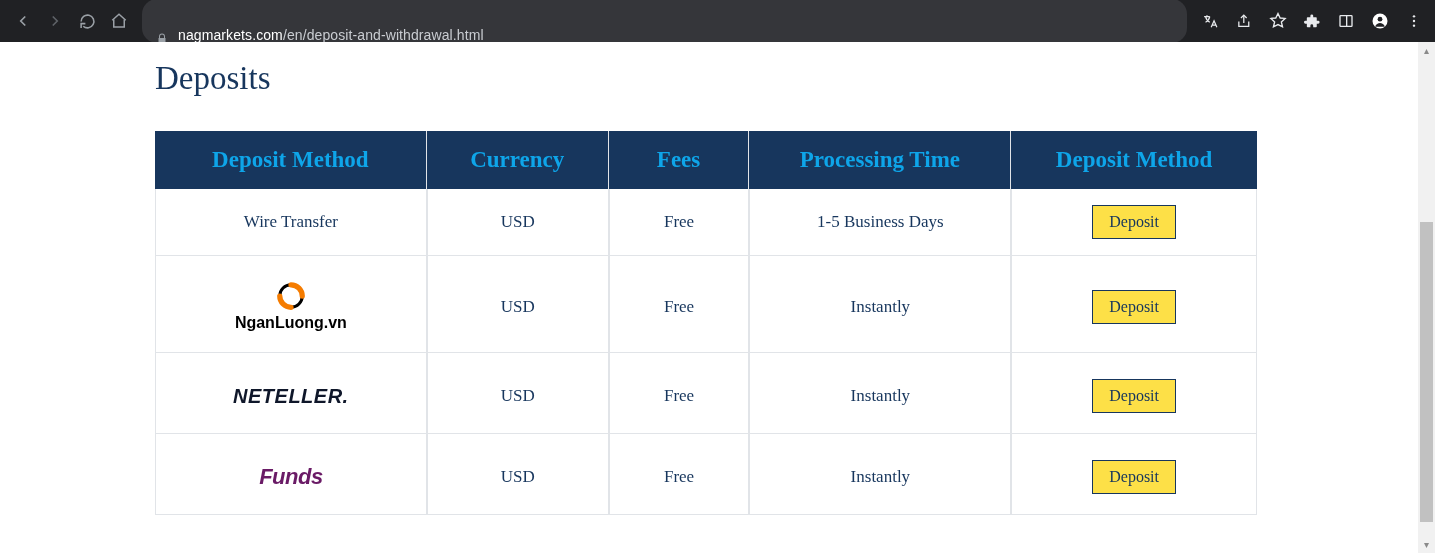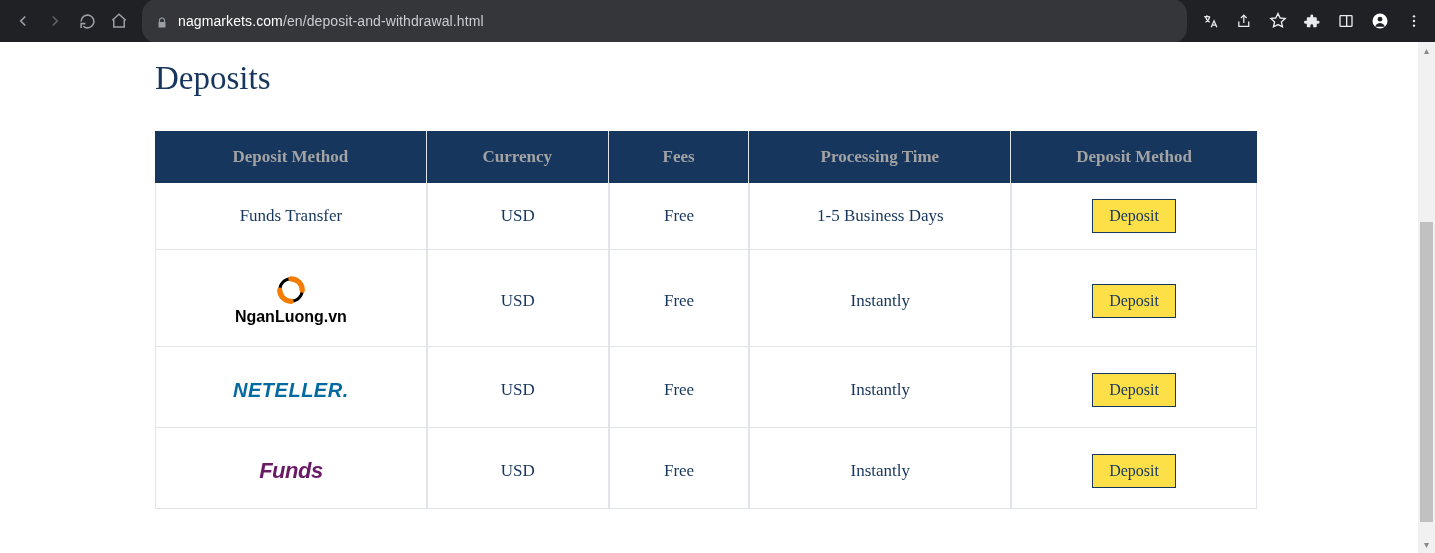--- a/index.html
+++ b/index.html
@@ -3,47 +3,47 @@
 <meta charset="utf-8">
 <style>
 * { margin:0; padding:0; box-sizing:border-box; }
 body { font-family: Georgia, 'Times New Roman', serif; background:#fff; width:1435px; height:553px; overflow:hidden; position:relative; }
 
 
 .chrome { background:#202124; height:42px; display:flex; align-items:center; padding:0 8px; gap:10px; }
 .nav-icons { display:flex; align-items:center; gap:14px; padding-left:6px; }
 .nav-icon { width:18px; height:18px; display:flex; align-items:center; justify-content:center; color:#9aa0a6; cursor:pointer; }
 .nav-icon.disabled { color:#5f6368; }
-.omnibox { flex:1; height:44px; background:#35363a; border-radius:15px; display:flex; align-items:center; padding:0 14px; gap:10px; margin:0 4px; }
+.omnibox { flex:1; height:44px; background:#35363a; border-radius:15px; display:flex; align-items:flex-end; padding:0 14px; gap:10px; margin:0 4px; }
 .lock { width:12px; height:12px; color:#9aa0a6; }
 .url { color:#c9ccd1; font-family: Arial, sans-serif; font-size:14px; letter-spacing:.1px; }
 .url .domain { color:#ffffff; }
 .right-icons { display:flex; align-items:center; gap:16px; padding-right:4px; }
 .right-icons .ri { width:18px; height:18px; display:flex; align-items:center; justify-content:center; color:#e8eaed; cursor:pointer; }
 
 
 .page { position:relative; background:#ffffff; height:511px; }
 .content { position:absolute; left:155px; right:178px; top:18px; }
 .page-title { font-size:33px; color:#17365d; font-family: Georgia, serif; font-weight:500; margin-bottom:34px; }
 
 .table { width:100%; border-collapse:separate; border-spacing:0; }
-.table th { background:#17365d; color:#a3a3a3; font-family: Georgia, serif; font-size:17px; font-weight:bold; padding:16px 10px; border-right:1px solid #e1e4e8; text-align:center; }
+.table th { background:#17365d; color:#0ea5e9; font-family: Georgia, serif; font-size:23px; font-weight:bold; padding:16px 10px; border-right:1px solid #e1e4e8; text-align:center; }
 .table th:last-child { border-right:none; }
 .table td { border:1px solid #e1e4e8; border-top:none; text-align:center; padding:16px 10px; font-size:17px; color:#17365d; font-family: Georgia, serif; }
 .table tbody tr td:first-child { border-left:1px solid #e1e4e8; }
 .col-method { width:272px; }
 .col-currency { width:182px; }
 .col-fees { width:141px; }
 .col-time { width:262px; }
 .col-funds { width:246px; }
 
 .method-cell { display:flex; flex-direction:column; align-items:center; gap:4px; }
 .method-icon { height:28px; display:flex; align-items:center; justify-content:center; }
 .method-label-strong { font-family: Arial, sans-serif; font-weight:bold; font-size:16px; color:#000; }
-.neteller { font-family: Arial Black, Arial, sans-serif; font-weight:900; font-style:italic; font-size:20px; color:#0369a1; letter-spacing:.5px;text-align:center; }
+.neteller { font-family: Arial Black, Arial, sans-serif; font-weight:900; font-style:italic; font-size:20px; color:#0f172a; letter-spacing:.5px;text-align:center; }
 .skrill { font-family: Arial Black, Arial, sans-serif; font-weight:900; font-style:italic; font-size:22px; color:#6a1b66; letter-spacing:-0.5px; }
 
 .deposit-btn { display:inline-block; border:1px solid #17365d; color:#17365d; background:#fde047; font-family: Georgia, serif; font-size:16px; padding:7px 16px; cursor:pointer; }
 
 
 .row-logo td { padding-top:26px; padding-bottom:20px; }
 
 
 .scrollbar-track { position:absolute; right:0; top:42px; bottom:0; width:17px; background:#f1f1f1; }
 .scrollbar-thumb { position:absolute; left:2px; right:2px; top:180px; height:300px; background:#c1c1c1; border-radius:0; }
@@ -149,21 +149,21 @@
           <th class="col-currency">Currency</th>
           <th class="col-fees">Fees</th>
           <th class="col-time">Processing Time</th>
           <th class="col-funds">Deposit Method</th>
         </tr>
       </thead>
       <tbody>
 
         <tr>
           <td>
-            <span>Funds Transfer</span>
+            <span>Wire Transfer</span>
           </td>
           <td>USD</td>
           <td>Free</td>
           <td>1-5 Business Days</td>
           <td>
             <button class="deposit-btn">Deposit</button>
           </td>
         </tr>
 
         <tr class="row-logo">

